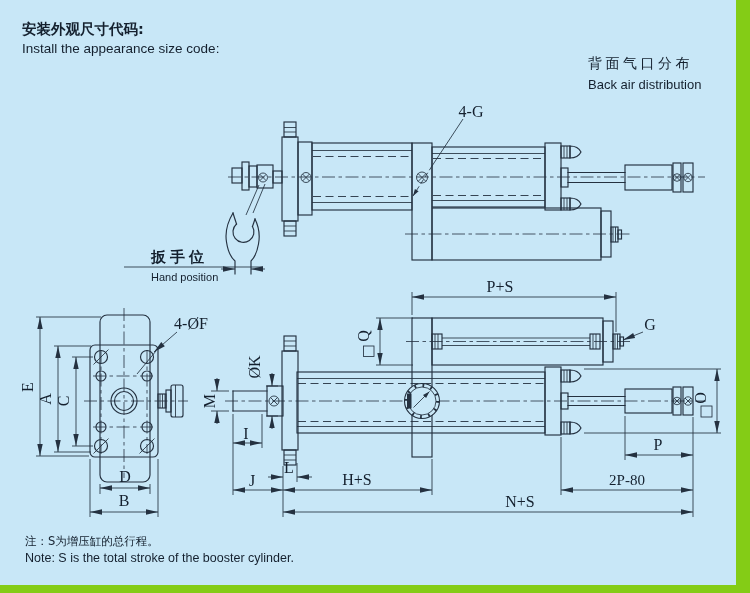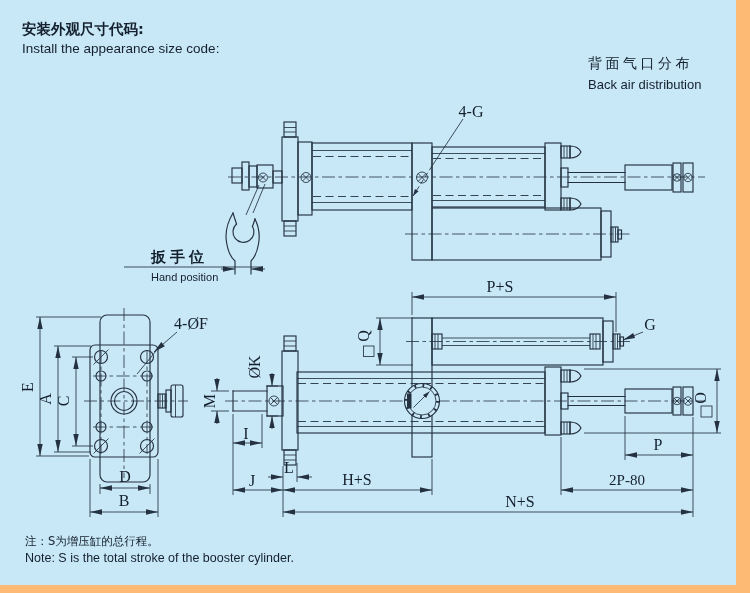--- a/index.html
+++ b/index.html
@@ -1,16 +1,16 @@
 <!DOCTYPE html>
 <html><head>
 <meta charset="utf-8">
 <style>
   html,body{margin:0;padding:0;background:#ffffff;}
-  .stage{position:relative;width:750px;height:593px;background:#fdba74;overflow:hidden;text-align:right;}
+  .stage{position:relative;width:750px;height:593px;background:#84cc16;overflow:hidden;text-align:right;}
   svg{position:absolute;left:0;top:0;}
   text{fill:#14202e;}
   .zh1{font-family:"DejaVu Sans",sans-serif;font-size:14.5px;font-weight:bold;}
   .en1{font-family:"Liberation Sans","DejaVu Sans",sans-serif;font-size:13.5px;}
   .zh2{font-family:"DejaVu Serif","Liberation Serif",serif;font-size:14px;letter-spacing:3.5px;}
   .en2{font-family:"Liberation Sans","DejaVu Sans",sans-serif;font-size:13px;}
   .zh3{font-family:"DejaVu Sans",sans-serif;font-size:11.5px;}
   .en3{font-family:"Liberation Sans","DejaVu Sans",sans-serif;font-size:12.5px;}
   .zhl{font-family:"DejaVu Sans",sans-serif;font-size:15px;font-weight:bold;letter-spacing:4px;}
   .enl{font-family:"Liberation Sans","DejaVu Sans",sans-serif;font-size:11px;}

